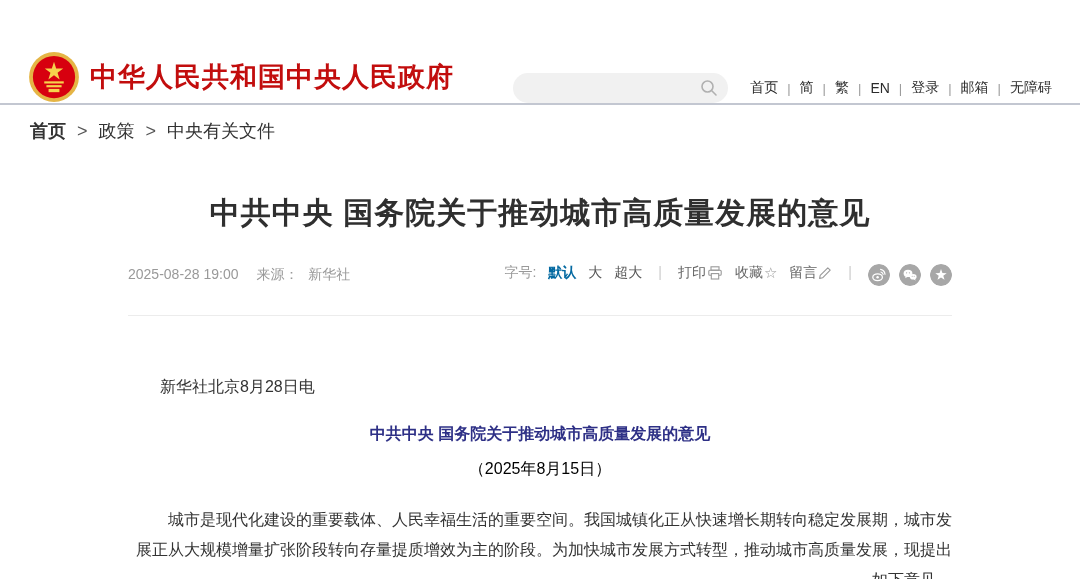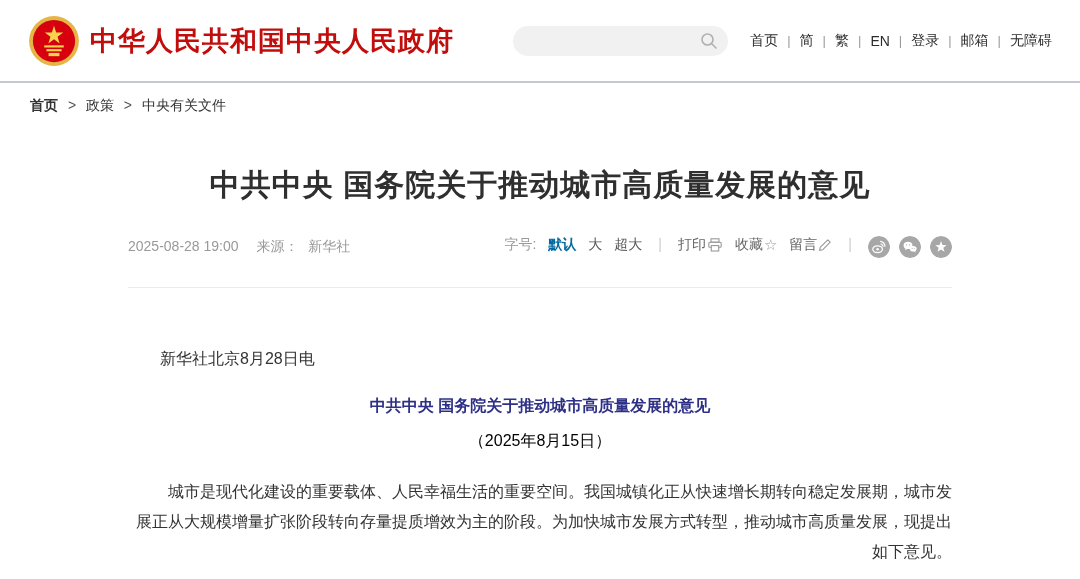--- a/index.html
+++ b/index.html
@@ -4,21 +4,21 @@
 <style>
   * { margin:0; padding:0; box-sizing:border-box; }
   html,body { background:#fff; }
   body {
     width:1080px; height:579px; overflow:hidden;
     font-family:"Liberation Sans","DejaVu Sans",sans-serif;
     color:#333;
   }
   
   .header {
-    height:83px; display:flex; align-items:center;
+    height:105px; display:flex; align-items:flex-end;
     padding:0 28px 0 28px; border-bottom:2px solid #c3c7d1;
     background:#fff;
   }
   .brand { display:flex; align-items:center; gap:10px; cursor:pointer; }
   .emblem { width:52px; height:52px; flex:0 0 auto; }
   .brand-text { display:flex; flex-direction:column; }
   .site-title {
     color:#c20d0d; font-size:27px; font-weight:bold; letter-spacing:1px; line-height:30px;
   }
   .site-url { font-size:13px; color:#9a9a9a; margin-top:3px; letter-spacing:0.5px; }
@@ -30,21 +30,21 @@
   }
   .search-input {
     flex:1; border:none; outline:none; background:transparent;
     font-size:13px; color:#333; min-width:0;
   }
   .search-btn { border:none; background:transparent; cursor:pointer; display:flex; align-items:center; padding:0; }
   .topnav { display:flex; align-items:center; font-size:14px; color:#2b2b2b; white-space:nowrap; }
   .topnav a { color:#2b2b2b; text-decoration:none; cursor:pointer; }
   .topnav .sep { color:#9a9a9a; margin:0 9px; font-size:13px; }
   
-  .breadcrumb { padding:14px 40px 10px 30px; font-size:14px; color:#333; }
+  .breadcrumb { padding:14px 40px 10px 30px; font-size:18px; color:#333; }
   .breadcrumb a { color:#333; text-decoration:none; cursor:pointer; }
   .breadcrumb .bc-first { font-weight:bold; }
   .breadcrumb .bc-sep { margin:0 6px; color:#555; }
   
   .article { width:824px; margin:0 auto; }
   .article-title {
     margin-top:40px; text-align:center; font-size:30px; font-weight:bold;
     color:#2f2f2f; letter-spacing:1px;
   }
   .meta-row {

